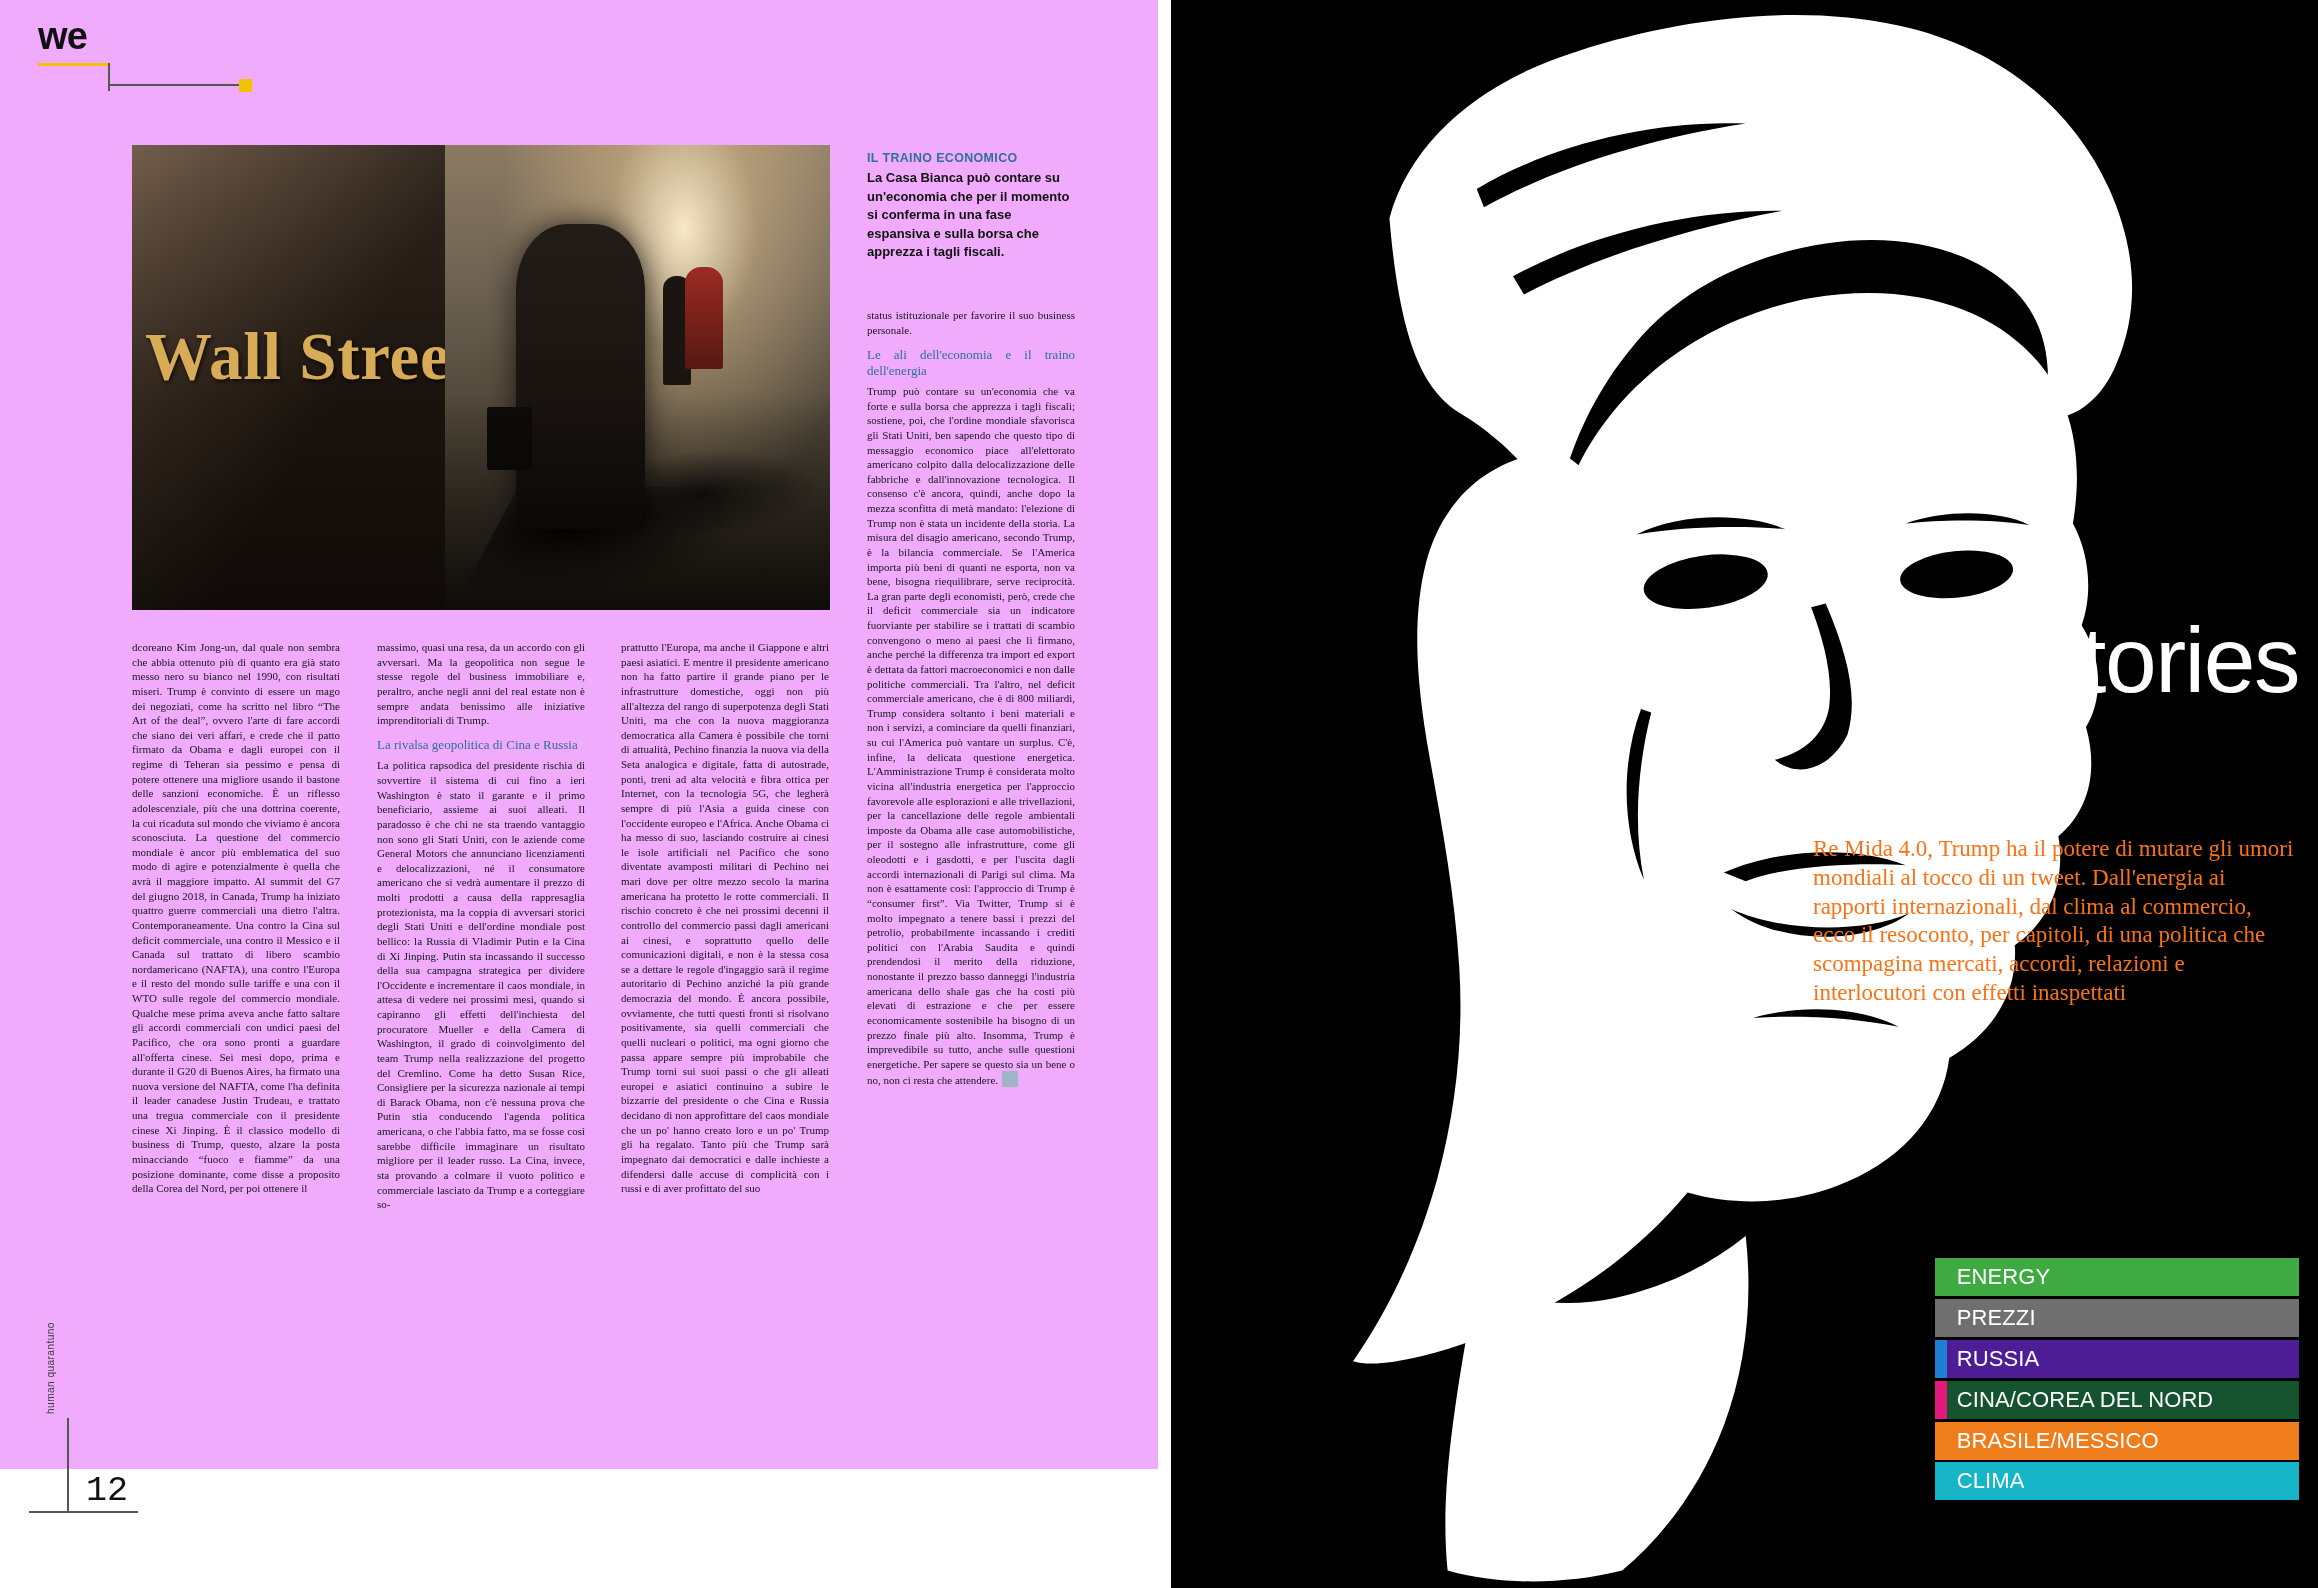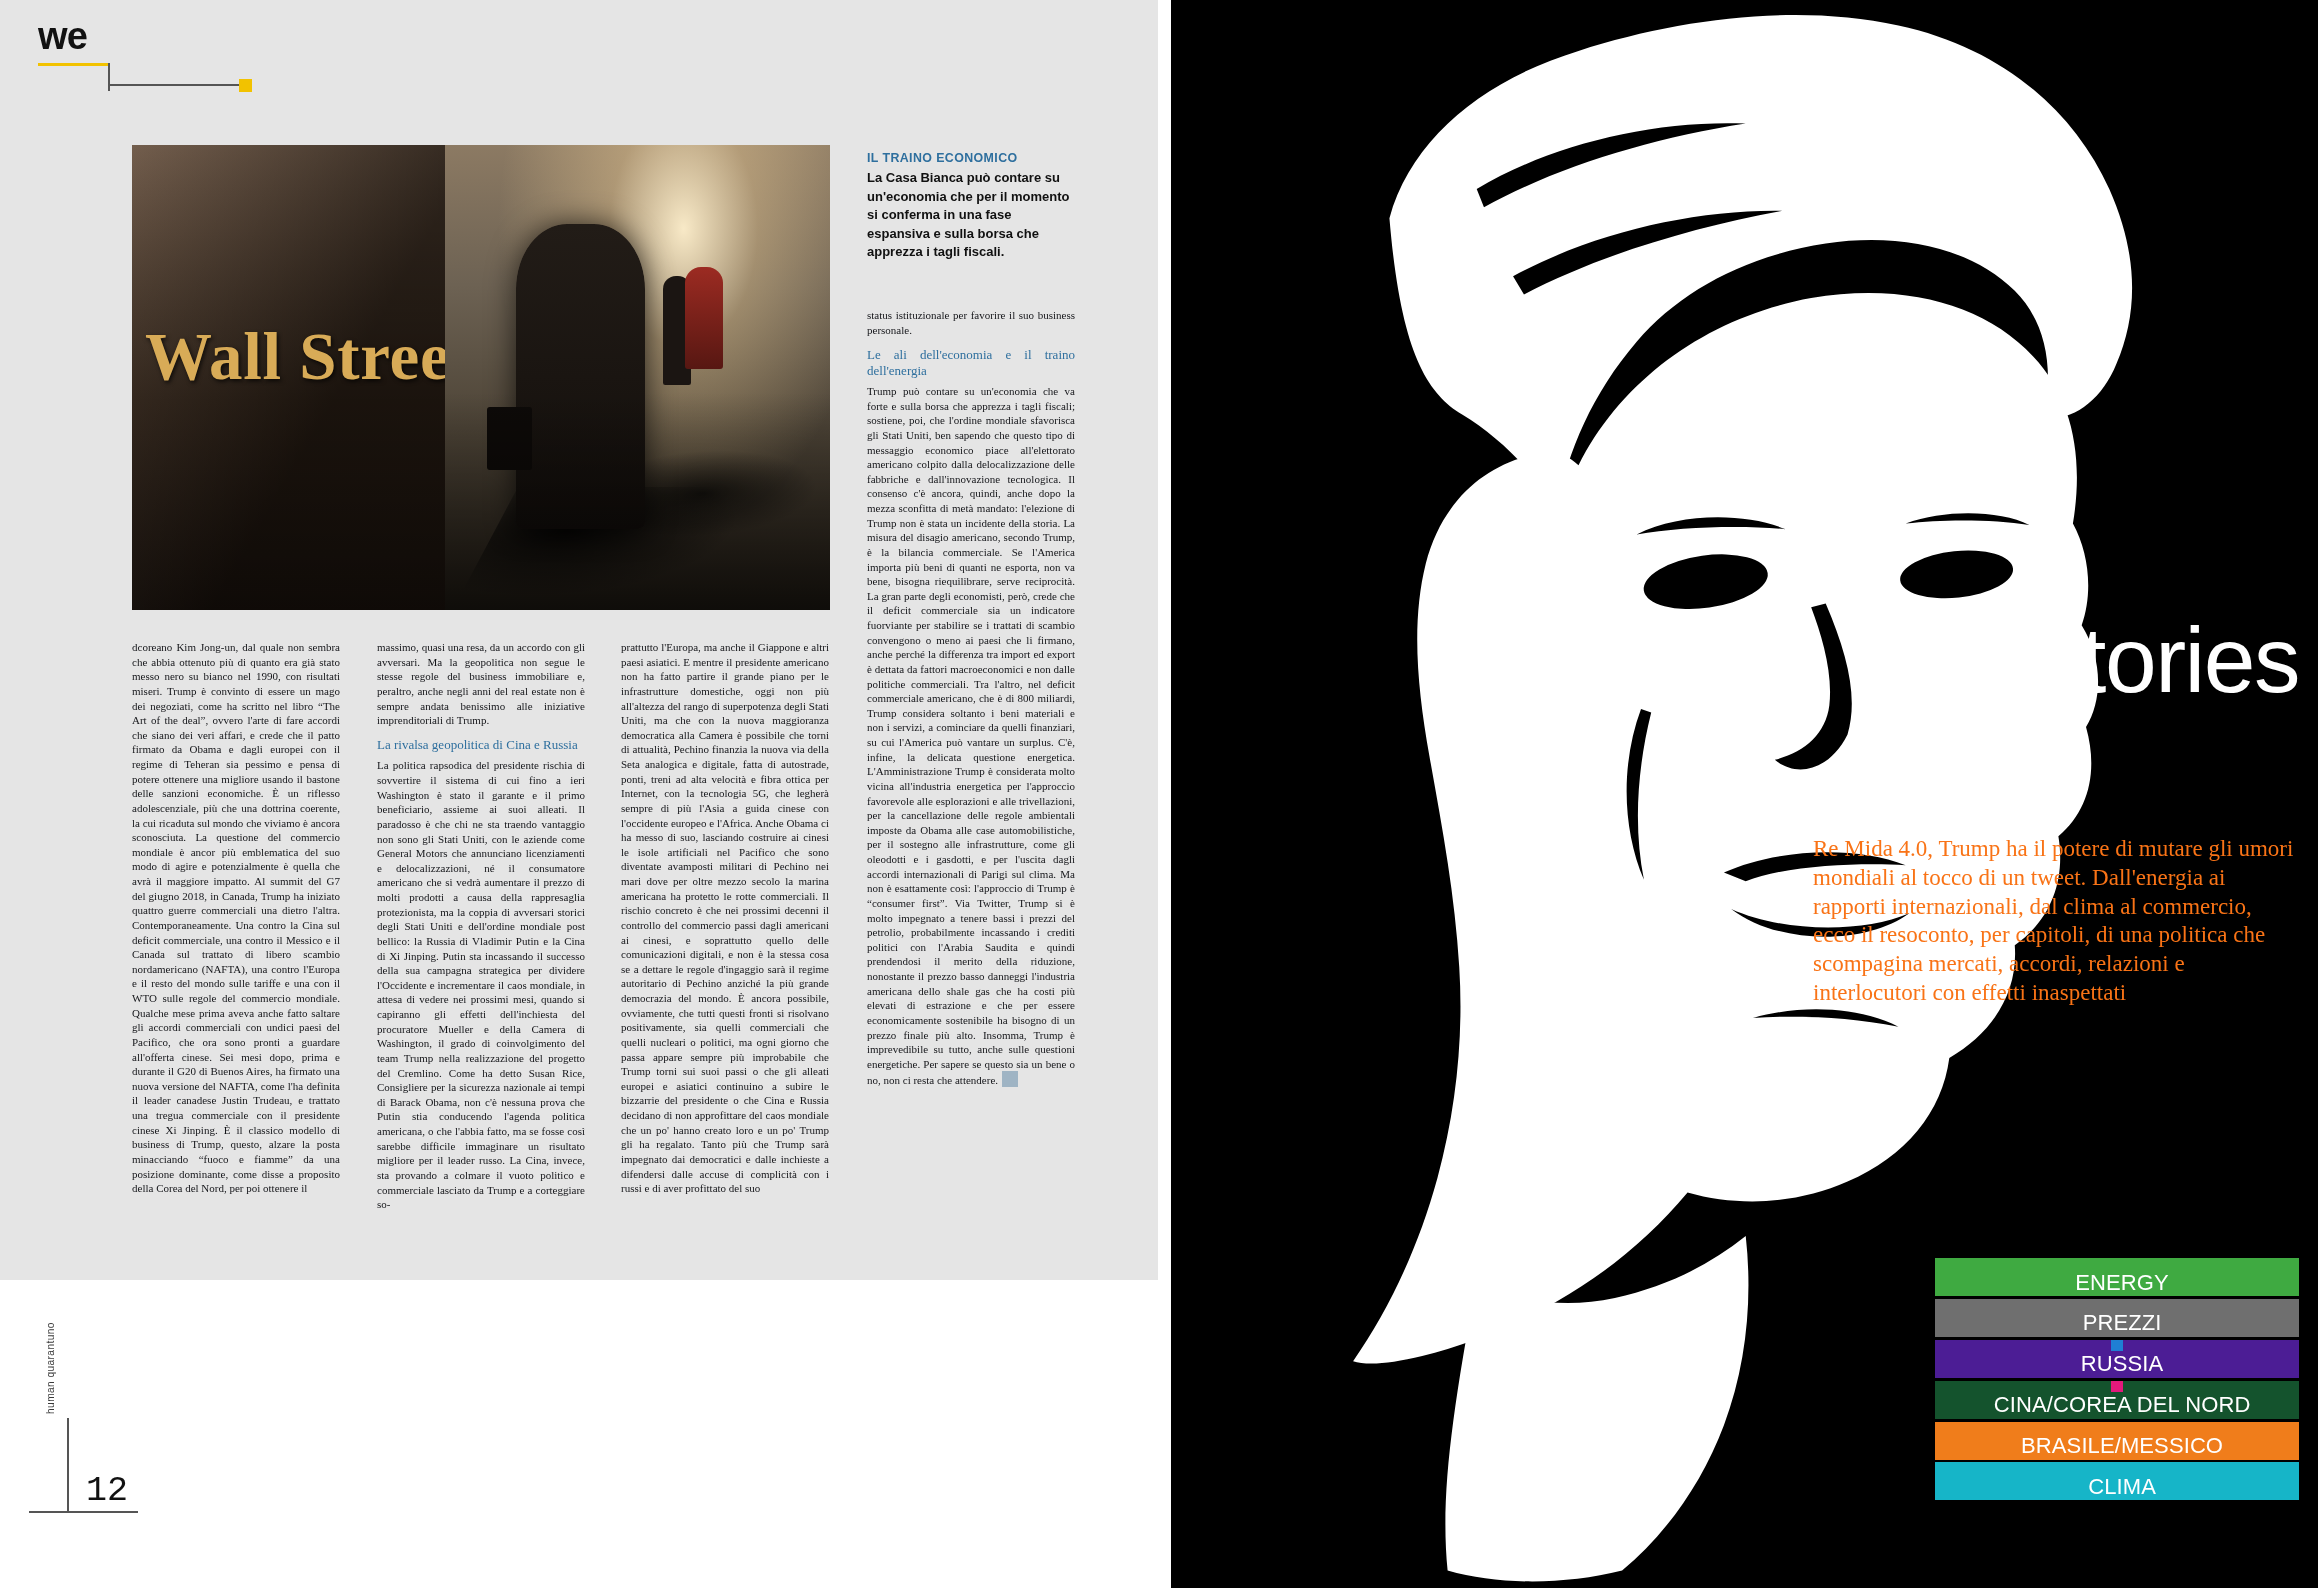--- a/index.html
+++ b/index.html
@@ -15,22 +15,22 @@
     width: 2319px;
     height: 1588px;
     background: #ffffff;
     overflow: hidden;
   }
 
   
   #left-page {
     position: absolute;
     left: 0; top: 0;
-    width: 1158px; height: 1280px;
-    background: #e5e5e5;
+    width: 1158px; height: 1469px;
+    background: #f0abfc;
   }
 
   
   .logo-wrap {
     position: absolute;
     left: 38px; top: 14.5px;
     width: 182px; height: 65px;
   }
   .logo-text {
     font-family: "Liberation Sans", sans-serif;
@@ -285,21 +285,20 @@
   .tagbars {
     position: absolute;
     left: 777px; top: 1258px;
     width: 364px;
   }
   .tagbar {
     height: 38px;
     display: flex;
     align-items: center;
     margin-bottom: 2.9px;
-    flex-direction: column;
   }
   .tagbar .tb-accent {
     width: 11.6px;
     height: 100%;
     flex: 0 0 11.6px;
   }
   .tagbar .tb-label {
     font-family: "Liberation Sans", sans-serif;
     font-size: 22px;
     color: #ffffff;

